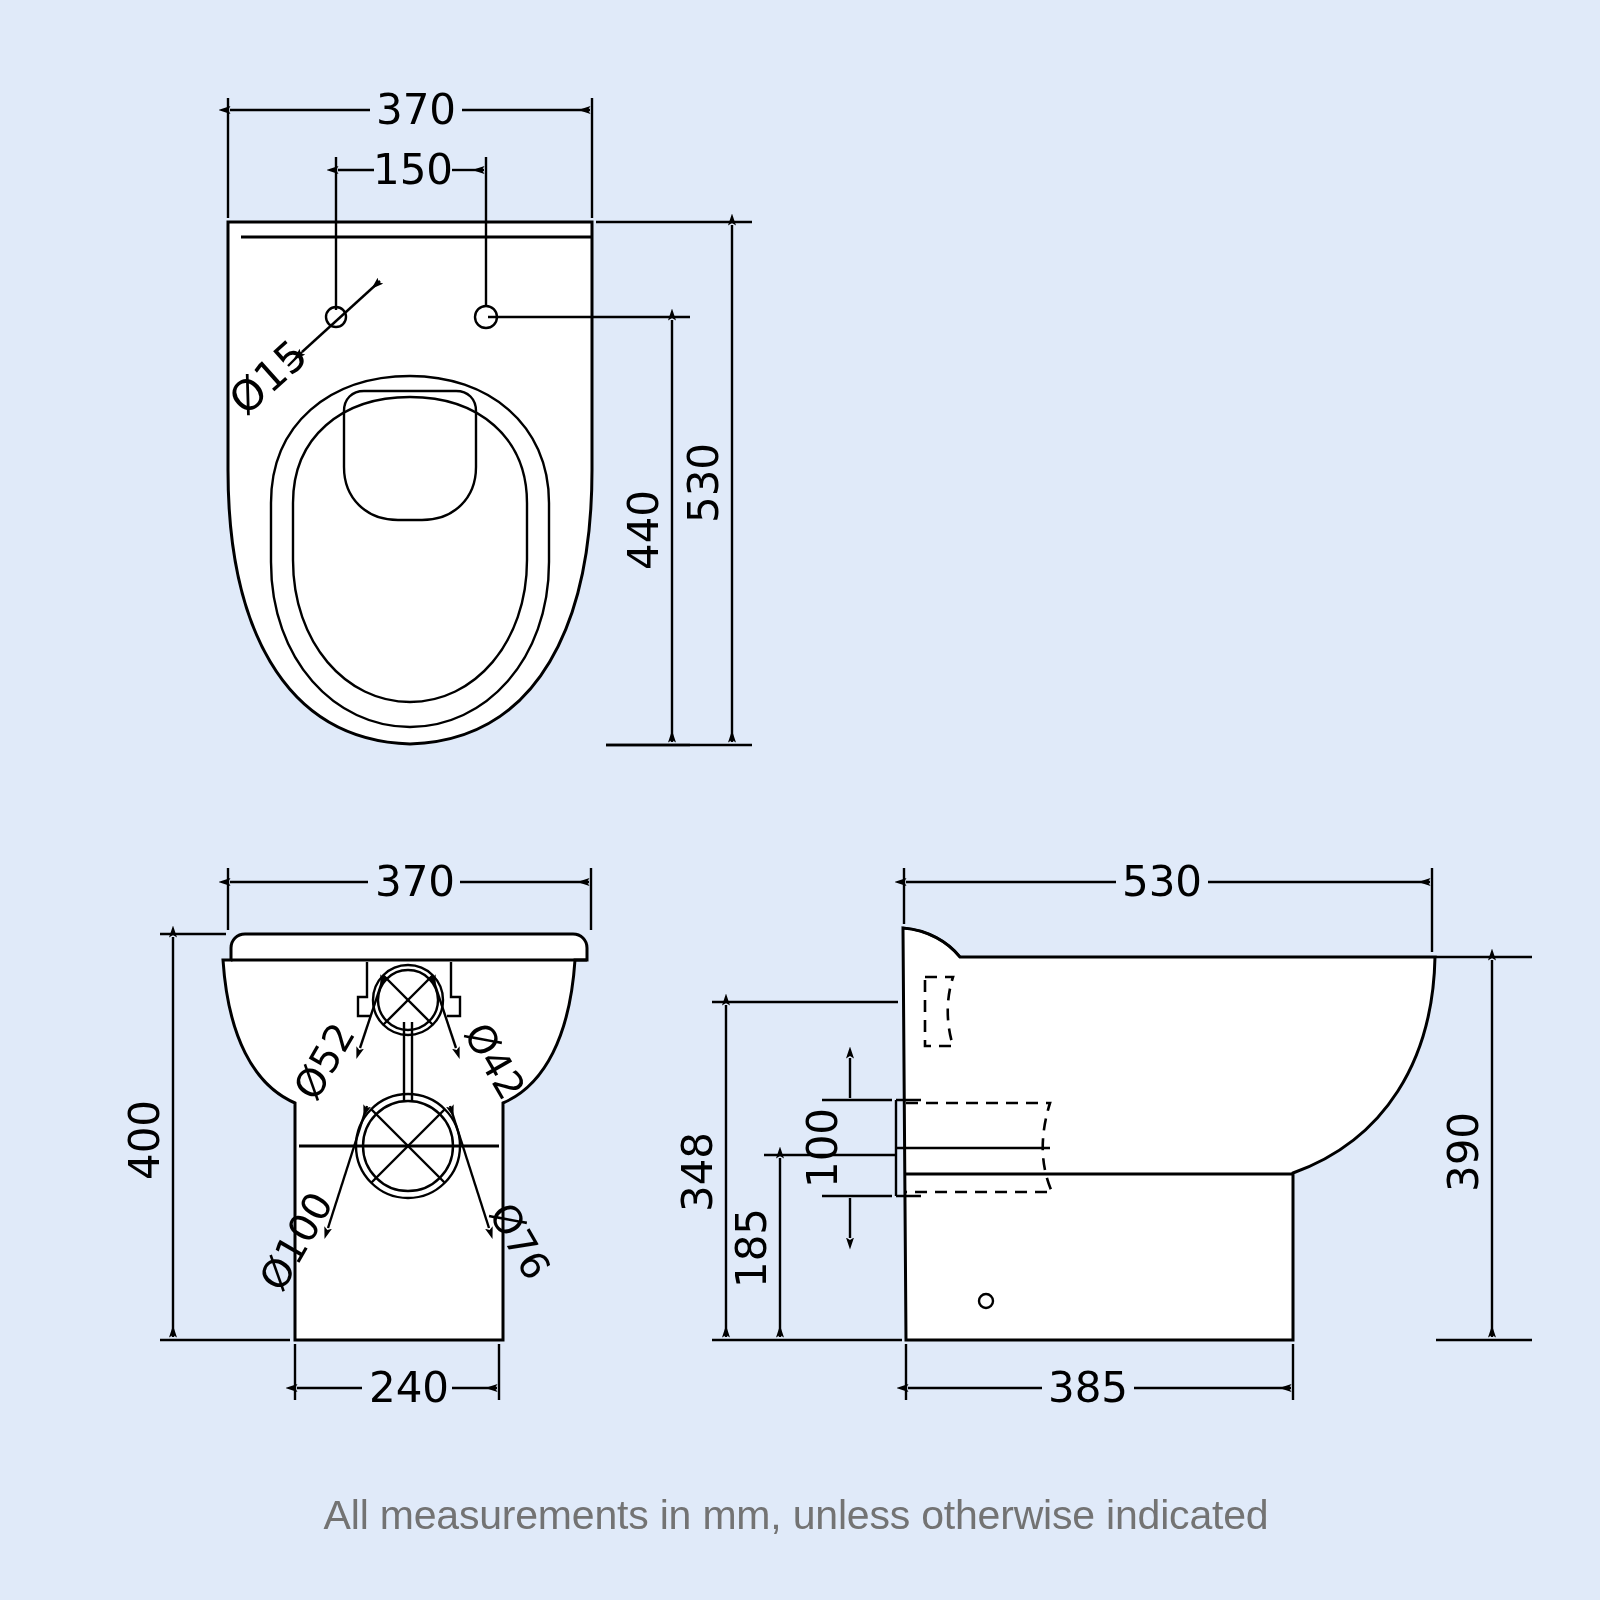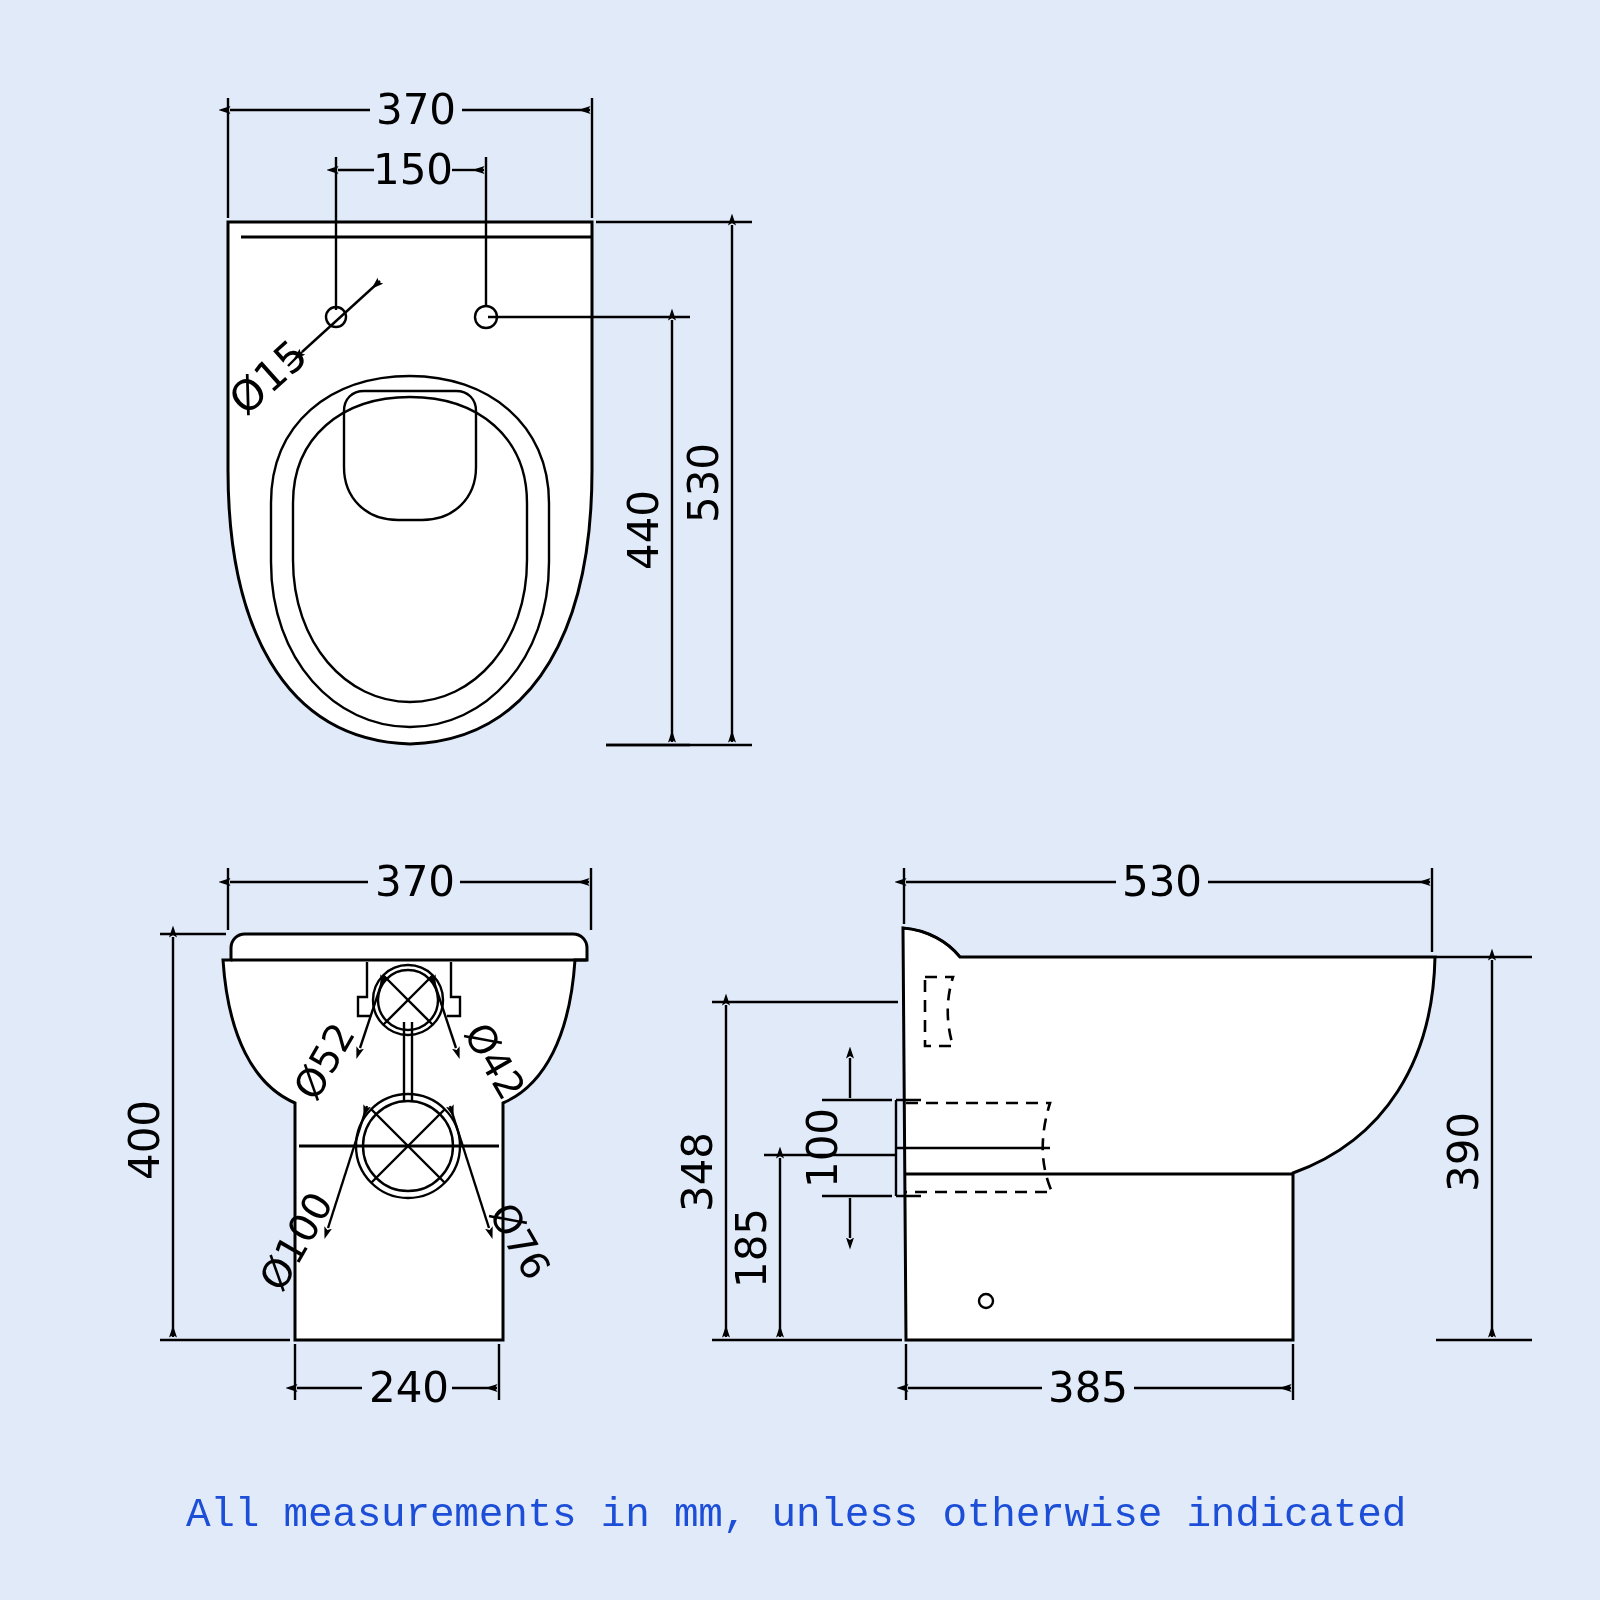--- a/index.html
+++ b/index.html
@@ -38,23 +38,23 @@
     font-family: "DejaVu Sans", sans-serif;
     font-size: 39px;
     fill: #000000;
   }
   .caption {
     position: absolute;
     left: 0;
     top: 1492px;
     width: 1512px;
     text-align: center;
-    font-family: Liberation Mono, monospace;
+    font-family: Liberation Sans, sans-serif;
     font-size: 41px;
-    color: #1d4ed8;
+    color: #737373;
     letter-spacing: -0.2px;
     white-space: nowrap;
   }
   .part { fill: #ffffff; stroke: #000000; stroke-width: 3; }
   .line { stroke: #000000; stroke-width: 3; fill: none; }
   .thin { stroke: #000000; stroke-width: 2.4; fill: none; }
   .ext  { stroke: #000000; stroke-width: 2.4; fill: none; }
   .hidden-l { stroke: #000000; stroke-width: 2.6; fill: none; stroke-dasharray: 12 8; }
 </style>
 </head>

